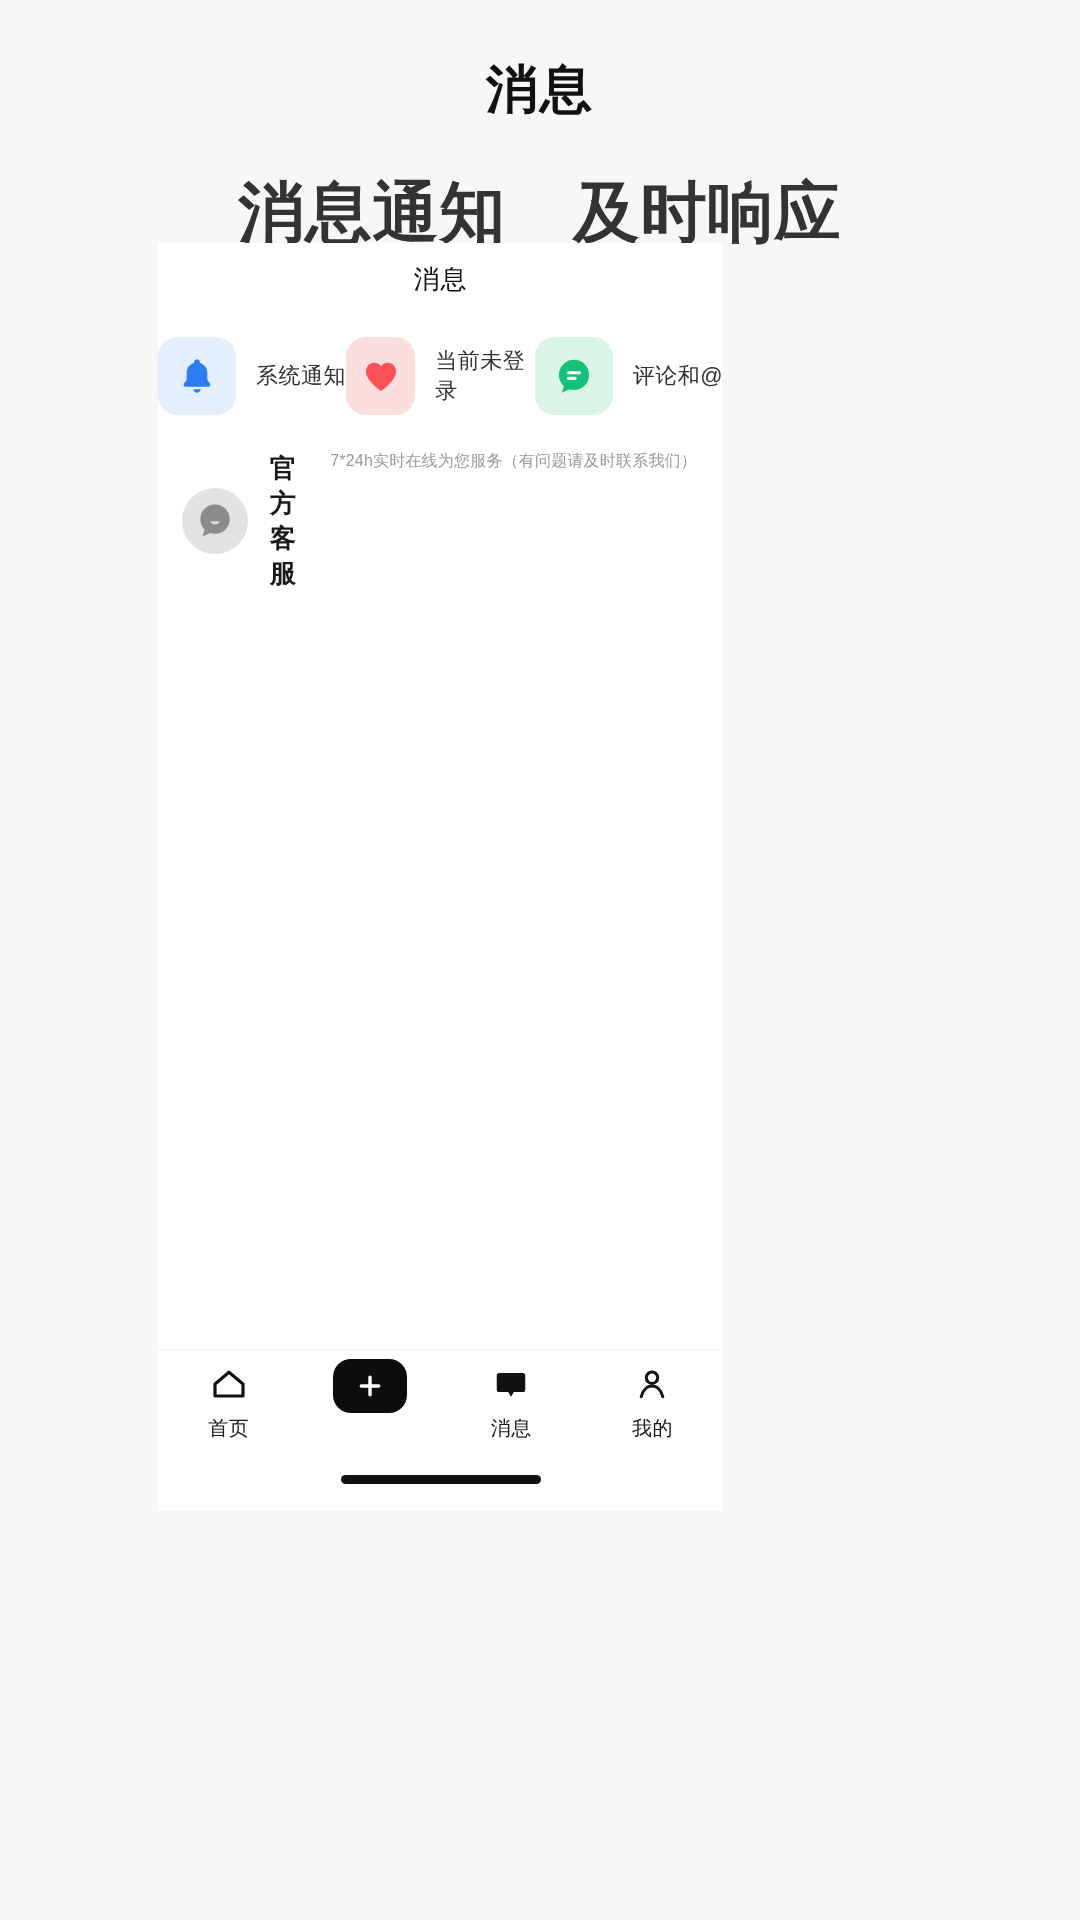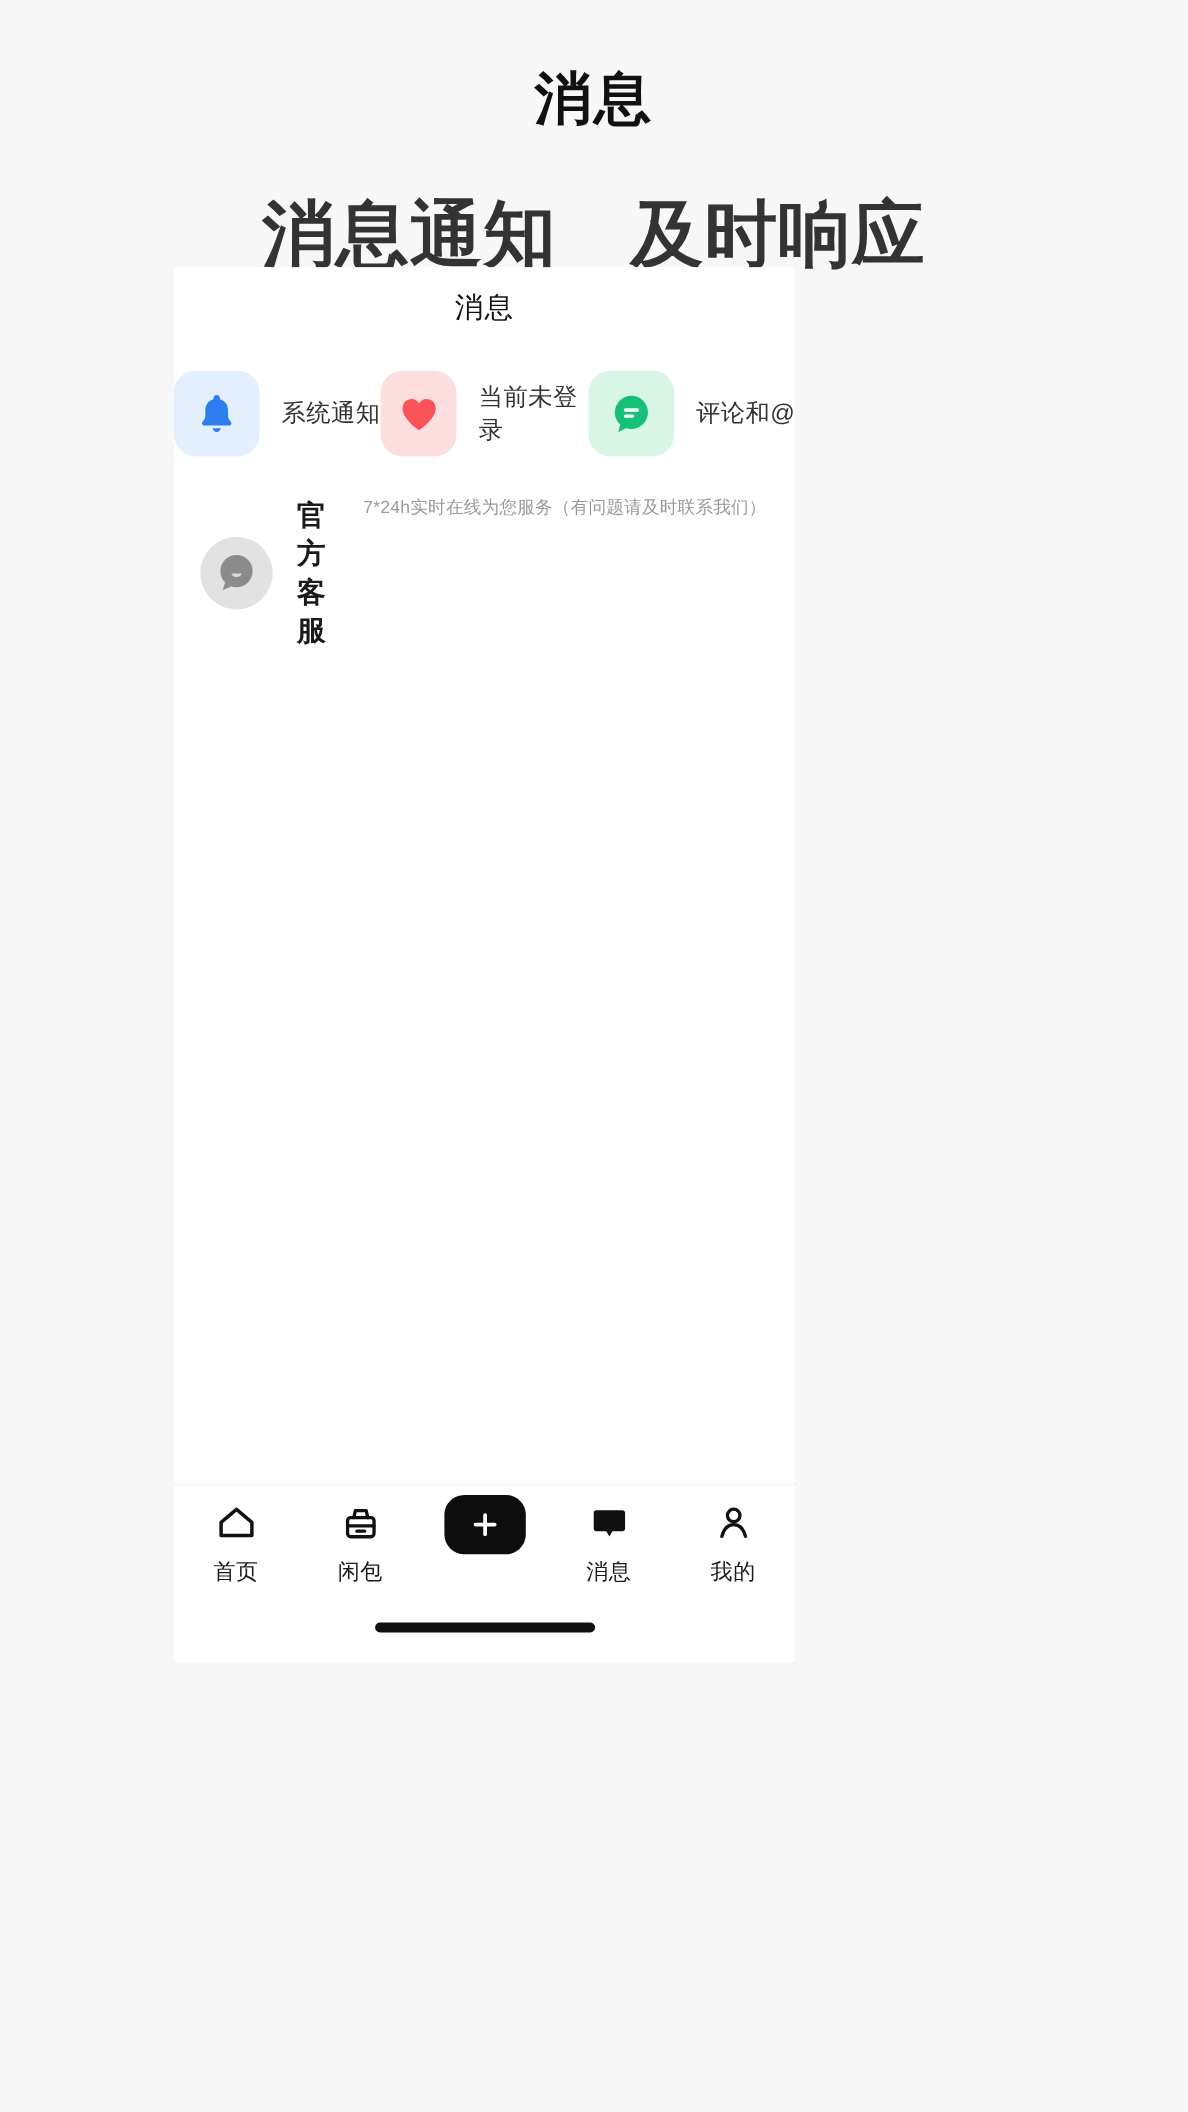--- a/index.html
+++ b/index.html
@@ -283,31 +283,20 @@
 
         <div class="tab">
           <span class="tab-icon">
             <svg width="40" height="40" viewBox="0 0 24 24" fill="none" stroke="#111111" stroke-width="1.9" stroke-linejoin="round" stroke-linecap="round">
               <path d="M3.6 11.4 L12 4.3 L20.4 11.4 L20.4 18.6 L3.6 18.6 Z"></path>
             </svg>
           </span>
           <span class="tab-label">首页</span>
         </div>
 
-        <div class="tab">
-          <span class="tab-icon">
-            <svg width="38" height="38" viewBox="0 0 24 24" fill="none" stroke="#111111" stroke-width="1.9" stroke-linejoin="round" stroke-linecap="round">
-              <rect x="4.4" y="8.6" width="15.2" height="11" rx="1.8"></rect>
-              <path d="M8 8.6 L8.9 4.6 L15.1 4.6 L16 8.6"></path>
-              <line x1="4.4" y1="13.4" x2="19.6" y2="13.4"></line>
-              <line x1="9.8" y1="16.4" x2="14.2" y2="16.4"></line>
-            </svg>
-          </span>
-          <span class="tab-label">闲包</span>
-        </div>
 
         <div class="tab tab-center">
           <span class="tab-icon">
             <span class="plus-btn">
               <svg width="32" height="32" viewBox="0 0 24 24" stroke="#ffffff" stroke-width="2.6" stroke-linecap="round">
                 <line x1="12" y1="5.5" x2="12" y2="18.5"></line>
                 <line x1="5.5" y1="12" x2="18.5" y2="12"></line>
               </svg>
             </span>
           </span>

